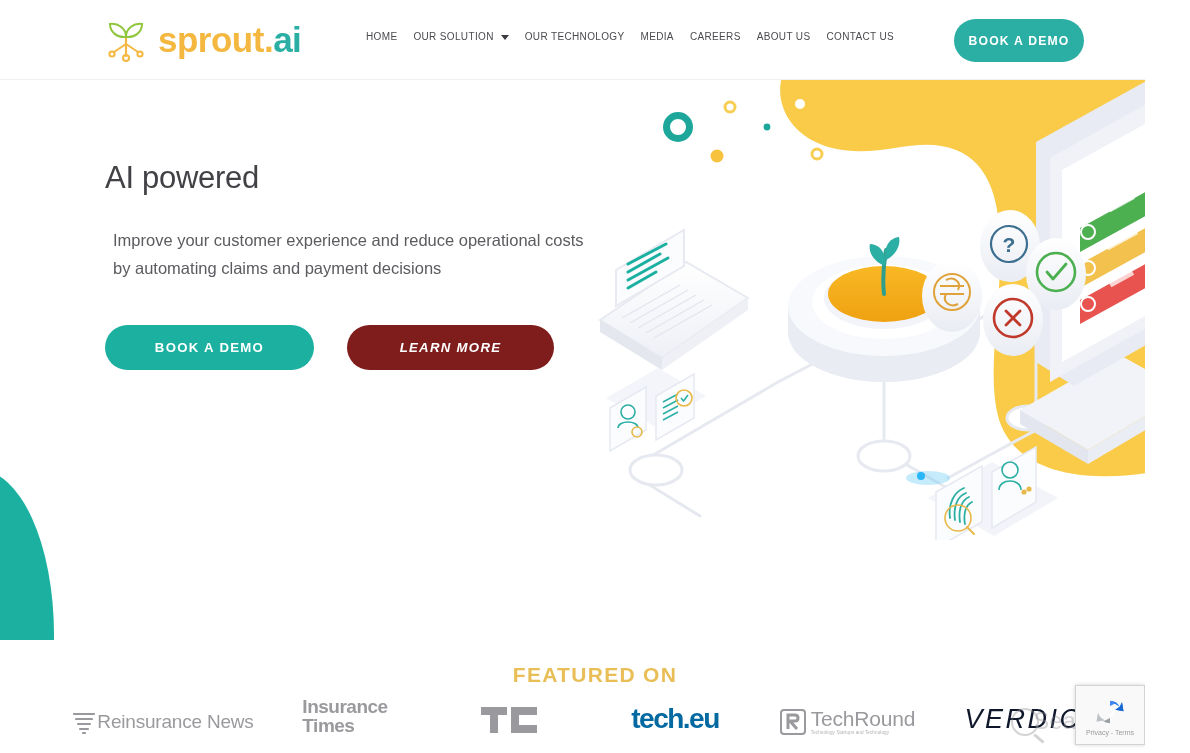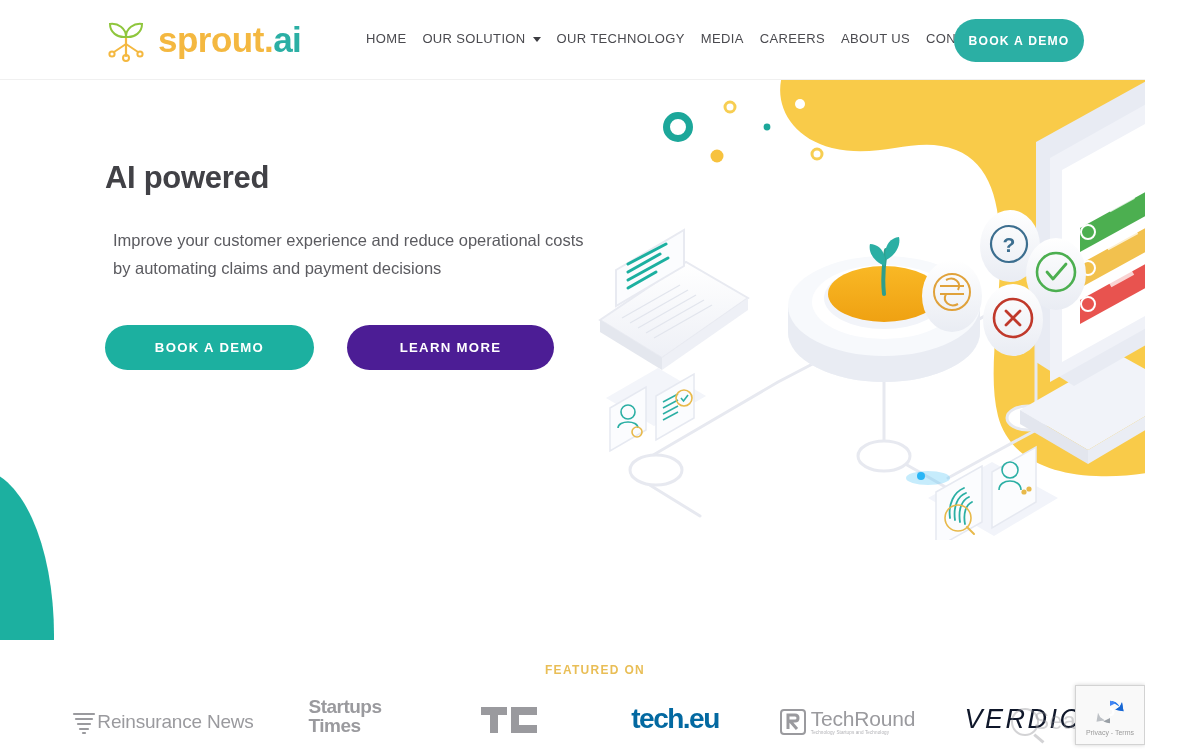--- a/index.html
+++ b/index.html
@@ -55,21 +55,21 @@
 
   .nav {
     position: absolute;
     left: 366px;
     top: 31px;
     display: flex;
     align-items: center;
     gap: 0;
   }
   .nav-item {
-    font-size: 13px;
+    font-size: 10px;
     letter-spacing: 0.35px;
     color: #4a4a4f;
     text-transform: uppercase;
     font-weight: 400;
     padding: 0 8px;
     white-space: nowrap;
     cursor: pointer;
     display: flex;
     align-items: center;
     gap: 7px;
@@ -140,21 +140,21 @@
 
   .hero-copy {
     position: absolute;
     left: 105px;
     top: 80px;
     width: 500px;
     z-index: 10;
   }
   .eyebrow {
     font-size: 31px;
-    font-weight: 700;
+    font-weight: 400;
     color: #414146;
     line-height: 1.15;
     letter-spacing: -0.3px;
   }
   .headline {
     font-size: 52px;
     font-weight: 700;
     color: #3f3f44;
     line-height: 1.08;
     letter-spacing: -1.2px;
@@ -177,23 +177,24 @@
   .btn-demo {
     width: 209px;
     height: 45px;
     background: #1CB0A0;
     font-size: 13.2px;
     letter-spacing: 1.3px;
   }
   .btn-learn {
     width: 207px;
     height: 45px;
-    background: #4c1d95;
+    background: #7f1d1d;
     font-size: 13.2px;
     letter-spacing: 1.3px;
+    font-style: italic;
   }
 
   .hero-art {
     position: absolute;
     left: 588px;
     top: 0;
     width: 602px;
     height: 460px;
     z-index: 5;
   }
@@ -202,21 +203,21 @@
   .featured {
     position: absolute;
     top: 640px; left: 0;
     width: 1190px;
     height: 113px;
     background: #ffffff;
     z-index: 20;
   }
   .featured-title {
     text-align: center;
-    font-size: 12px;
+    font-size: 21px;
     font-weight: 700;
     letter-spacing: 1.3px;
     color: #E9BE56;
     margin-top: 23px;
   }
   .logo-row {
     position: absolute;
     top: 58px;
     left: 0;
     width: 1190px;
@@ -592,21 +593,21 @@
           <path d="M5 10 L21 10" stroke="#9a9a9e" stroke-width="2.2" stroke-linecap="round"></path>
           <path d="M7 15 L19 15" stroke="#9a9a9e" stroke-width="2.2" stroke-linecap="round"></path>
           <path d="M9 20 L17 20" stroke="#9a9a9e" stroke-width="2.2" stroke-linecap="round"></path>
           <path d="M12 24 L14 24" stroke="#9a9a9e" stroke-width="2.2" stroke-linecap="round"></path>
         </svg>
         <span class="reins-text">Reinsurance News</span>
       </div>
 
       <div class="plogo pl-instimes">
         <div>
-          <div class="instimes-text">Startups</div>
+          <div class="instimes-text">Insurance</div>
           <div class="instimes-text">Times</div>
         </div>
       </div>
 
       <div class="plogo pl-tc">
         <svg width="58" height="30" viewBox="0 0 58 30">
           <rect x="0" y="2" width="26" height="8" fill="#9a9a9e"></rect>
           <rect x="9" y="10" width="8" height="18" fill="#9a9a9e"></rect>
           <rect x="30" y="2" width="26" height="8" fill="#9a9a9e"></rect>
           <rect x="30" y="20" width="26" height="8" fill="#9a9a9e"></rect>

